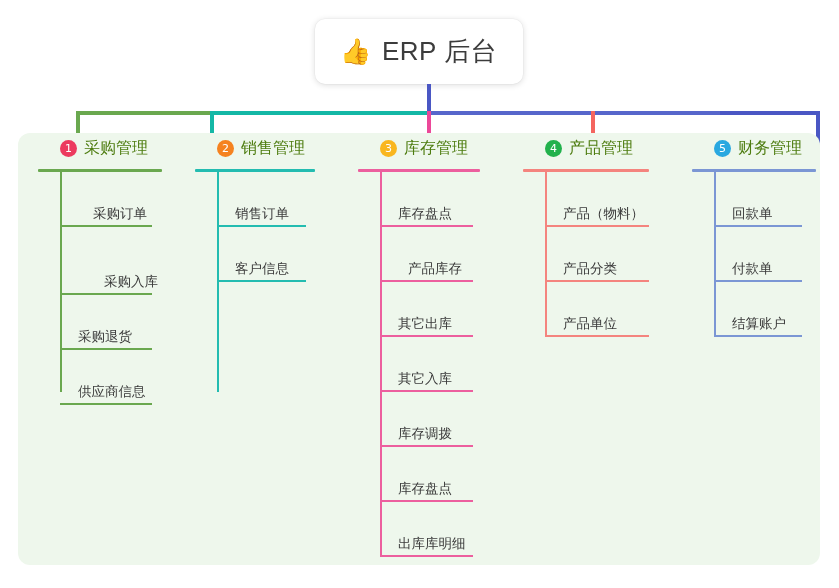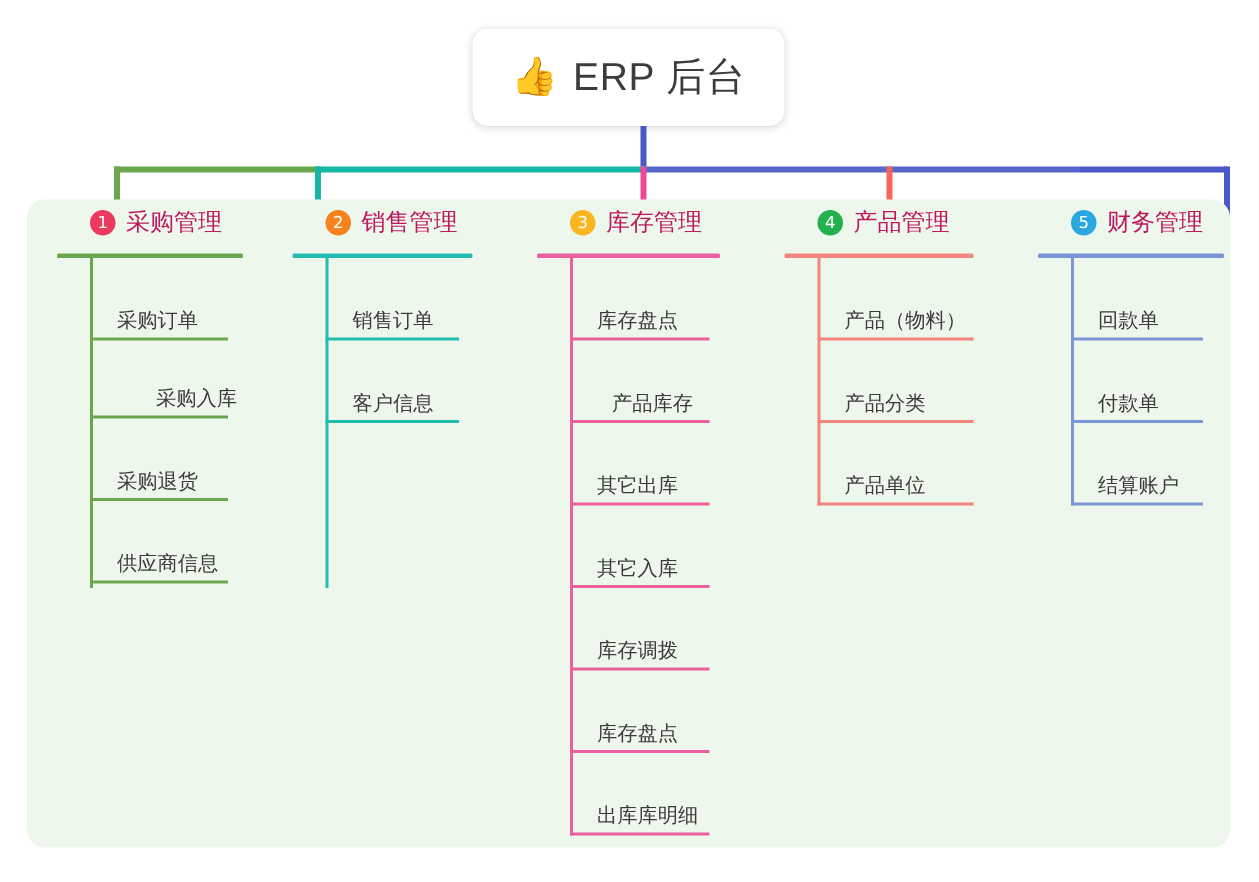--- a/index.html
+++ b/index.html
@@ -116,21 +116,21 @@
     border-radius: 50%;
     color: #ffffff;
     font-size: 11px;
     line-height: 17px;
     text-align: center;
     flex: 0 0 auto;
     font-family: "DejaVu Sans", sans-serif;
   }
   .col-title {
     font-size: 16px;
-    color: #be185d;
+    color: #4d7c0f;
     white-space: nowrap;
   }
   .head-rule {
     height: 3px;
     border-radius: 1px;
     margin-top: 6px;
   }
 
   
   .leaves {
@@ -194,25 +194,25 @@
 
 <div id="panel">
   <div class="column" id="col-1">
       <div class="col-head">
         <span class="badge" style="background: rgb(236, 58, 94);">1</span>
         <span class="col-title">采购管理</span>
       </div>
       <div class="head-rule" style="width: 124px; background: rgb(106, 168, 79);"></div>
       <div class="leaves">
         <div class="spine" style="background: rgb(106, 168, 79); height: 220px;"></div>
-        <div class="leaf" style="height: 55px;">
+        <div class="leaf" style="height: 55px; justify-content: center;">
           <span class="leaf-label">采购订单</span>
           <div class="leaf-rule" style="width: 92px; background: rgb(106, 168, 79);"></div>
         </div>
-        <div class="leaf" style="height: 52px; padding-left: 44px;">
+        <div class="leaf" style="height: 68px; padding-left: 44px;">
           <span class="leaf-label">采购入库</span>
           <div class="leaf-rule" style="width: 92px; background: rgb(106, 168, 79);"></div>
         </div>
         <div class="leaf" style="height: 55px;">
           <span class="leaf-label">采购退货</span>
           <div class="leaf-rule" style="width: 92px; background: rgb(106, 168, 79);"></div>
         </div>
         <div class="leaf" style="height: 55px;">
           <span class="leaf-label">供应商信息</span>
           <div class="leaf-rule" style="width: 92px; background: rgb(106, 168, 79);"></div>

